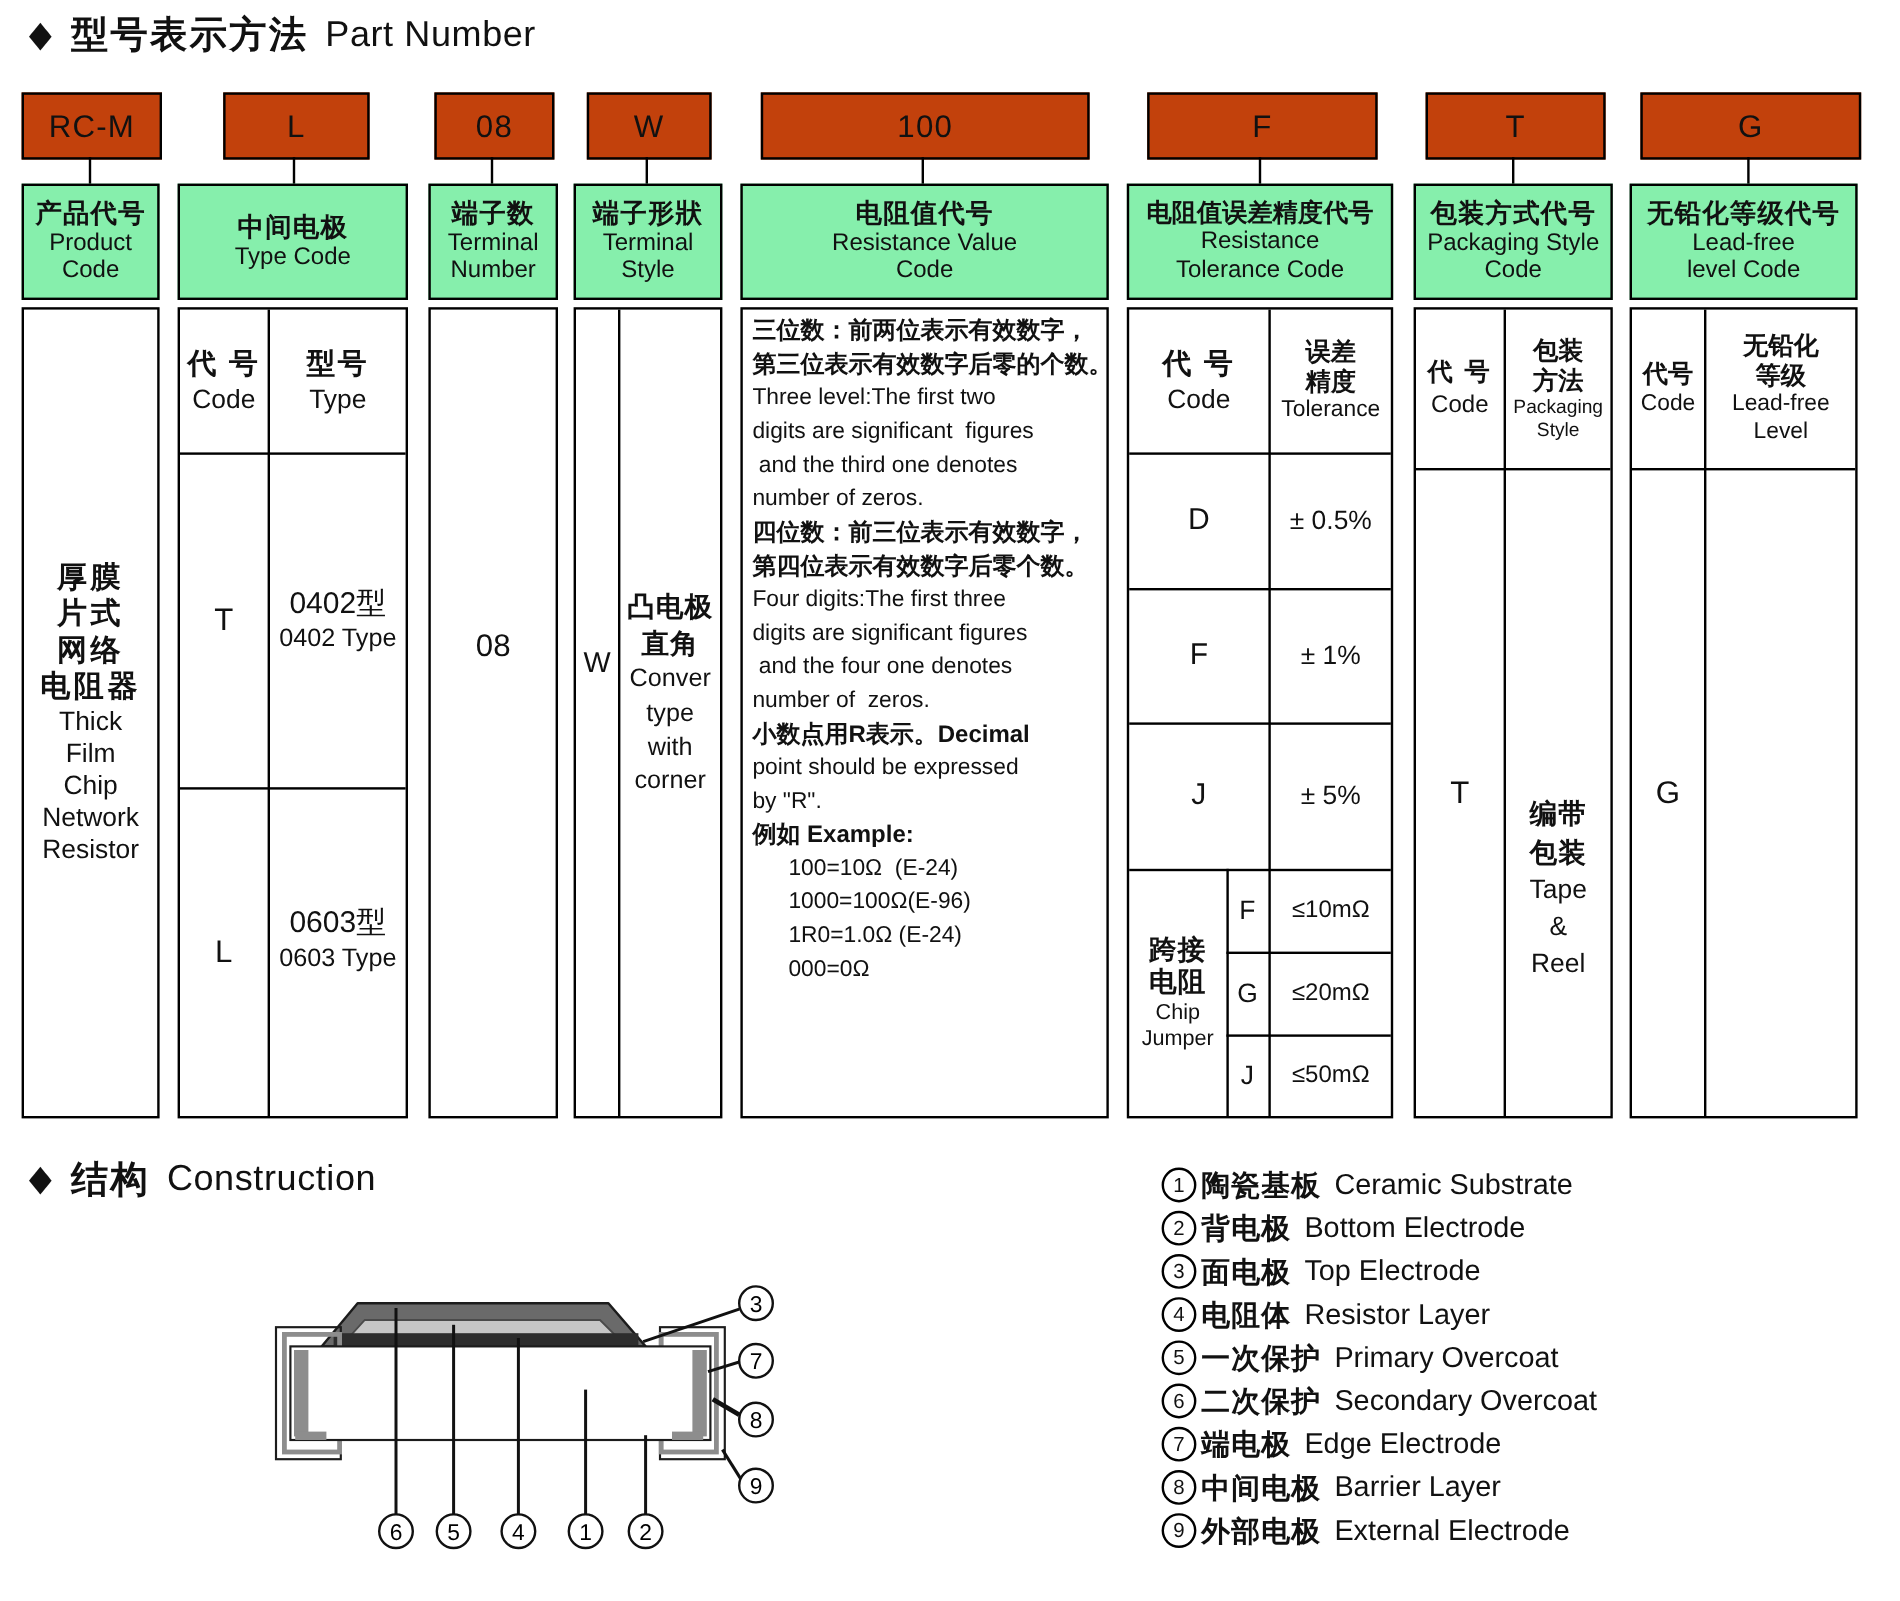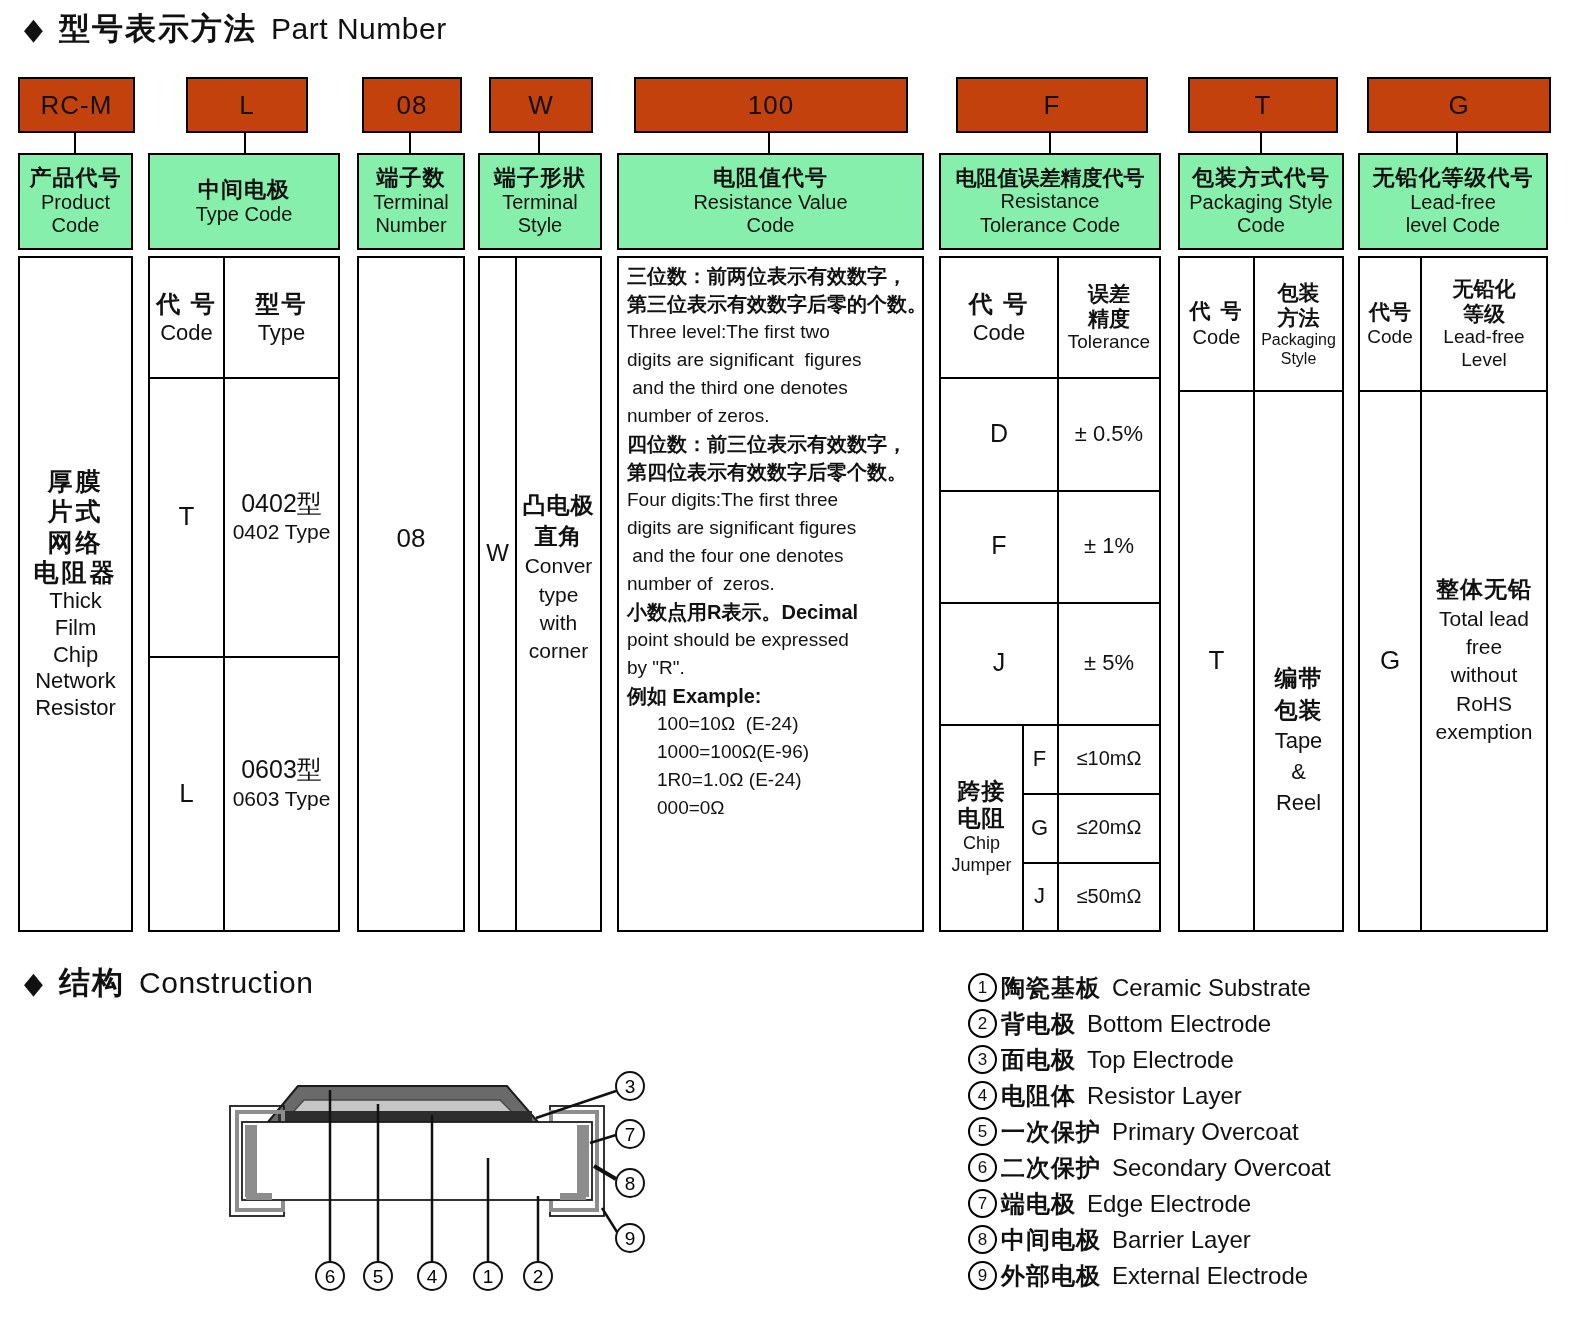--- a/index.html
+++ b/index.html
@@ -288,28 +288,20 @@
       <div class="czh21">代号</div>
       <div style="font-size:19px;">Code</div>
     </div>
     <div class="cell" style="left:62px;top:0;width:124px;height:132px;line-height:1.2;">
       <div class="czh21">无铅化</div>
       <div class="czh21">等级</div>
       <div style="font-size:19px;">Lead-free</div>
       <div style="font-size:19px;">Level</div>
     </div>
     <div class="cell letter" style="left:0;top:132px;width:60px;height:540px;">G</div>
-    <div class="cell" style="left:62px;top:132px;width:124px;height:540px;line-height:1.35;">
-      <div class="czh23">整体无铅</div>
-      <div style="font-size:21px;">Total lead</div>
-      <div style="font-size:21px;">free</div>
-      <div style="font-size:21px;">without</div>
-      <div style="font-size:21px;">RoHS</div>
-      <div style="font-size:21px;">exemption</div>
-    </div>
   </div>
 
   <div class="sec-title" style="left:22px;top:962px;">
     <span class="diamond">◆</span>
     <span class="t-zh">结构</span>
     <span class="t-en">Construction</span>
   </div>
 
   <svg class="abs" style="left:200px;top:1048px;" width="480" height="280" viewBox="0 0 480 280" xmlns="http://www.w3.org/2000/svg">
 

